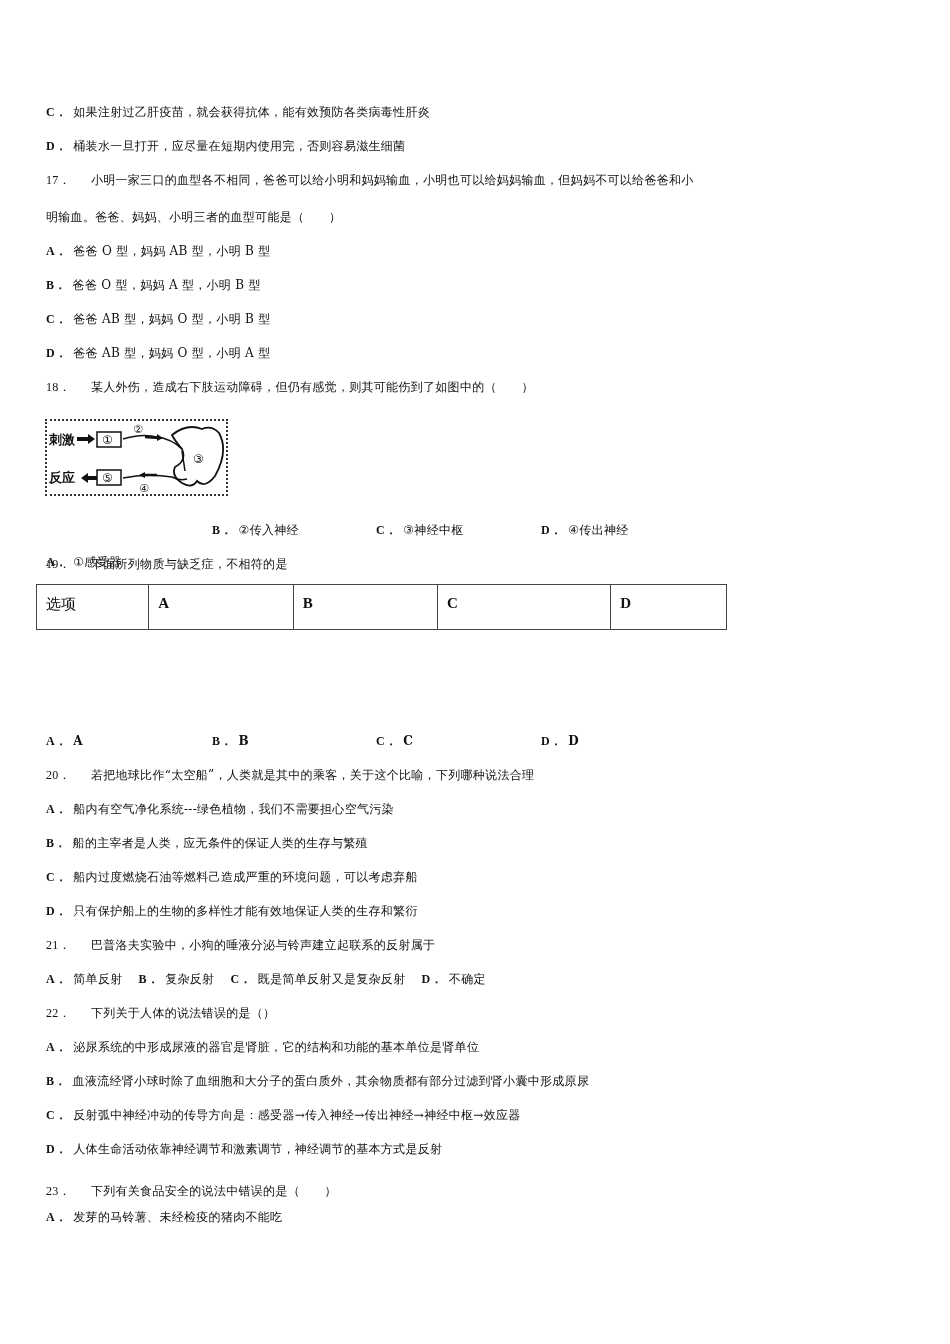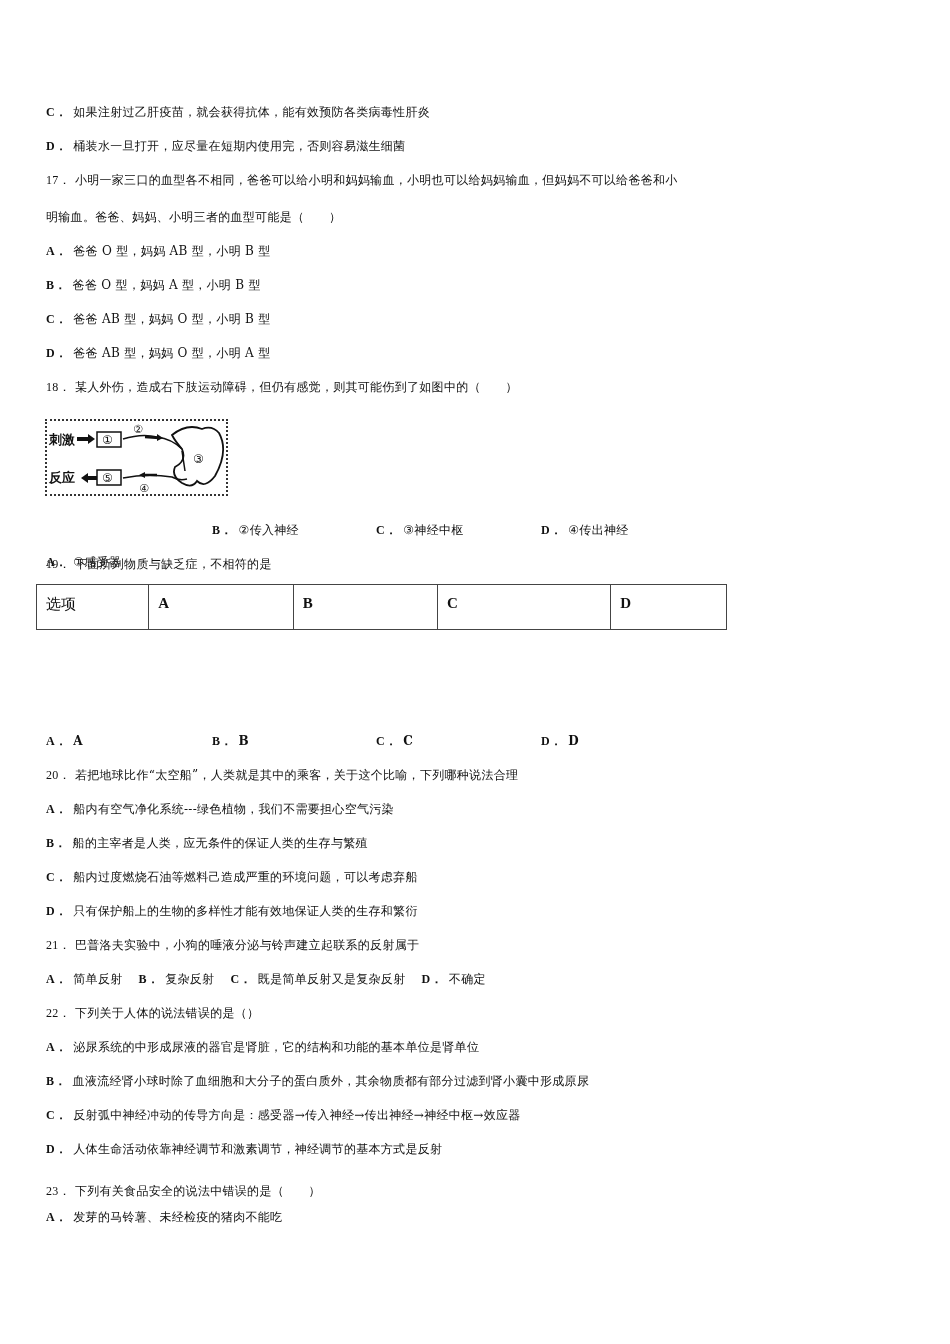--- a/index.html
+++ b/index.html
@@ -1,20 +1,20 @@
 <!DOCTYPE html>
 <html><head>
 <meta charset="utf-8">
 <style>
   html, body { margin: 0; padding: 0; background: #ffffff; }
   body { width: 950px; height: 1344px; position: relative; overflow: hidden;
          font-family: "DejaVu Serif", "Liberation Serif", serif; color: #111; }
   .line { position: absolute; left: 46px; font-size: 12px; line-height: 20px; white-space: nowrap; letter-spacing: 0.3px; }
   .opt { font-weight: bold; font-family: "Liberation Serif", serif; margin-right: 6px; }
-  .qnum { font-family: "Liberation Serif", serif; margin-right: 4px; }
+  .qnum { font-family: "Liberation Serif", serif; margin-right: 20px; }
   .row-opts span.item { position: absolute; white-space: nowrap; }
   table.q19 { position: absolute; left: 36px; top: 584px; border-collapse: collapse; width: 691px; font-size: 15px; }
   table.q19 td { border: 1.5px solid #444; height: 45px; vertical-align: top; padding: 10px 9px 0 9px; box-sizing: border-box; }
   table.q19 td.hdr { font-weight: bold; font-family: "Liberation Serif", serif; }
   sub { font-size: 9px; vertical-align: -2px; }
   .diagram { position: absolute; left: 45px; top: 419px; width: 183px; height: 77px; border: 2px dotted #333; box-sizing: border-box; }
 </style>
 </head>
 <body>
 

